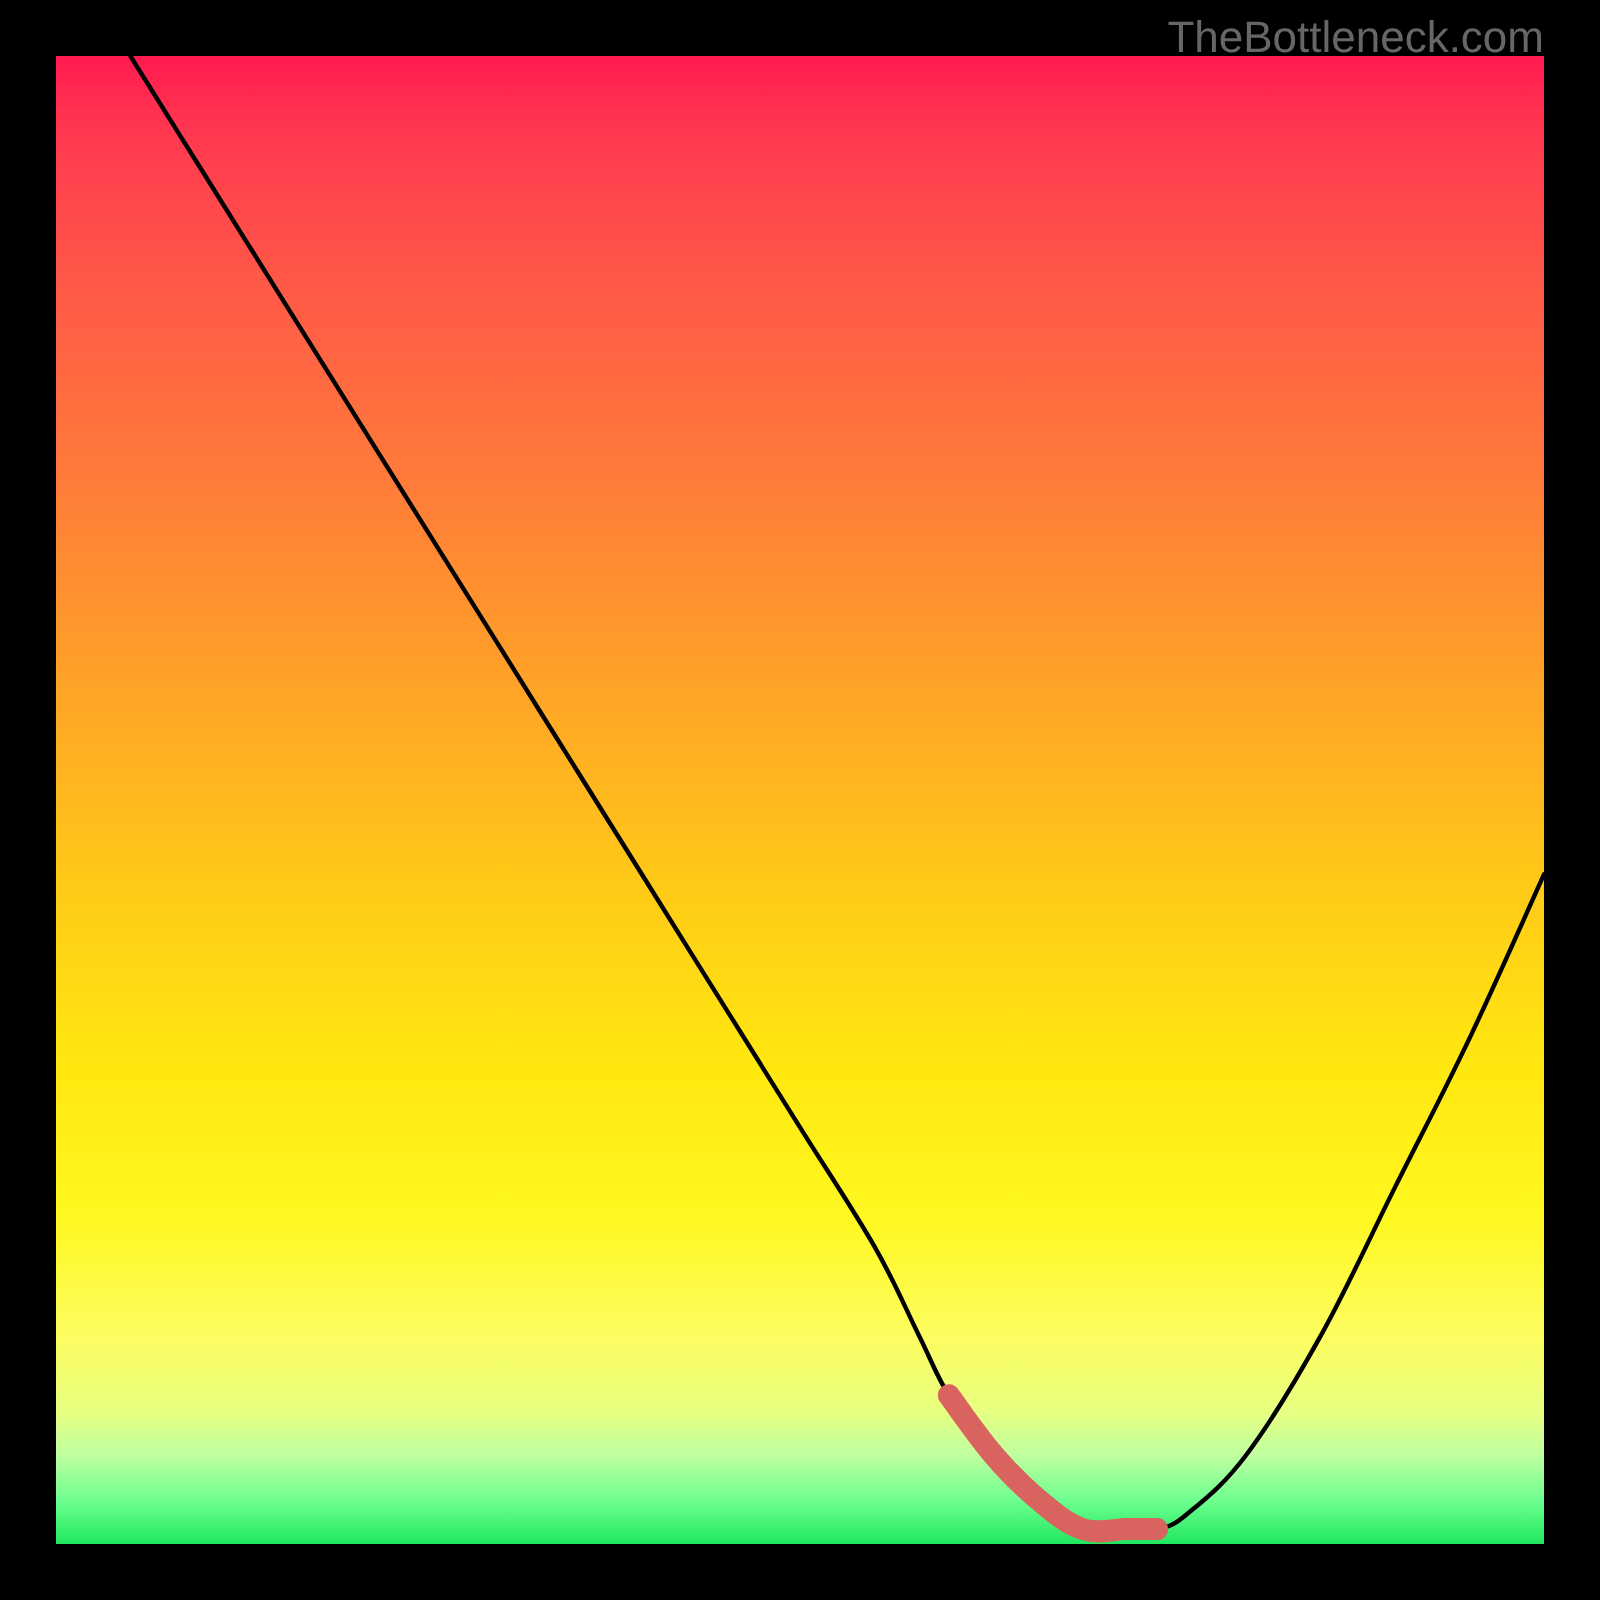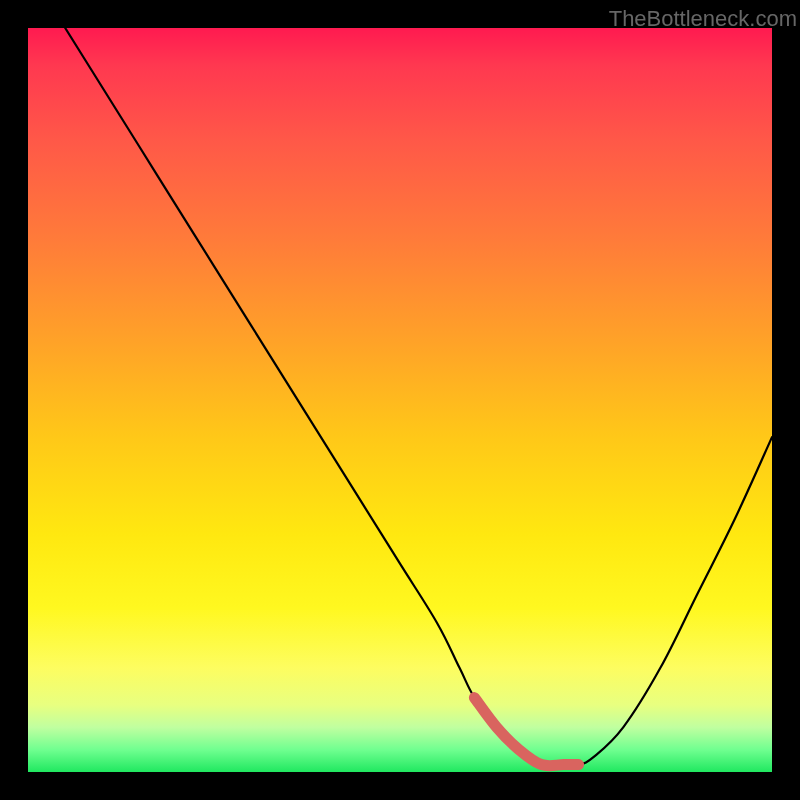--- a/index.html
+++ b/index.html
@@ -28,21 +28,21 @@
       #fff820 78%,
       #fdfd60 86%,
       #e8ff80 91%,
       #c0ffa0 94%,
       #70ff90 97%,
       #20e860 100%);
   }
   .watermark {
     position: absolute;
     top: 6px;
-    right: 3px;
+    right: 28px;
     color: #666;
     font-size: 22px;
     font-weight: 500;
     z-index: 10;
   }
   svg.curve {
     position: absolute;
     left: 28px;
     top: 28px;
     width: 744px;

